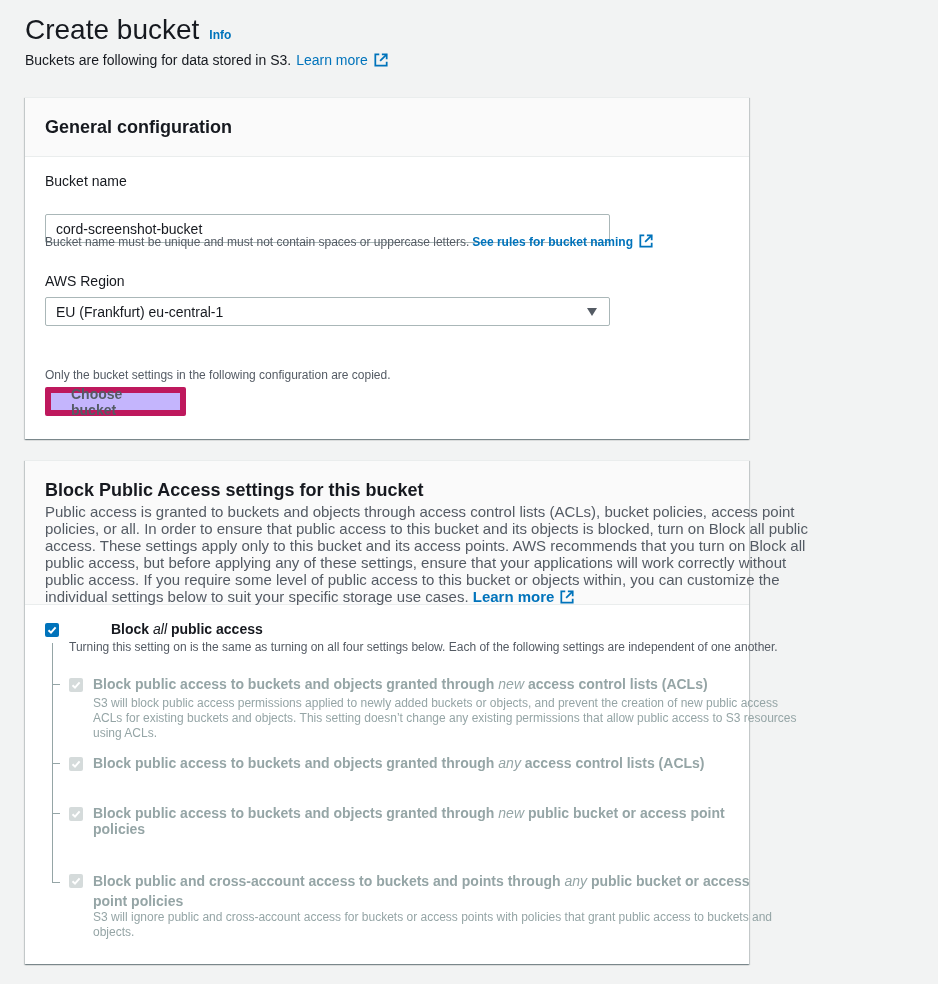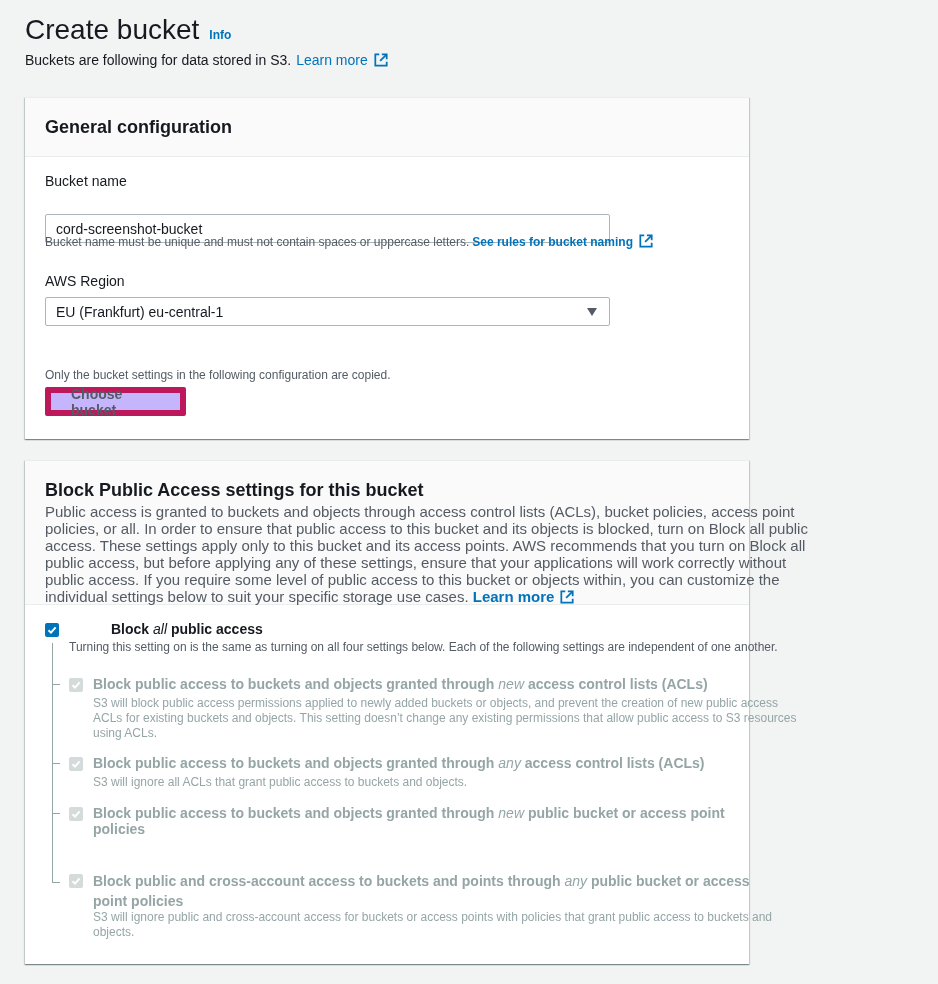--- a/index.html
+++ b/index.html
@@ -124,21 +124,20 @@
   <div class="opt-desc dis" style="left:68px; top:235px; width:712px;">S3 will block public access permissions applied to newly added buckets or objects, and prevent the creation of new public access ACLs for existing buckets and objects. This setting doesn’t change any existing permissions that allow public access to S3 resources using ACLs.</div>
 
   <div class="cb dis" style="left:44px; top:296px;">
     <svg viewBox="0 0 10 10">
         <path d="M1.5 5.2L4 7.6 8.6 2.4" fill="none" stroke="#fff" stroke-width="2"></path>
       </svg>
   </div>
   <div class="opt-title dis" style="left:68px; top:294px;">
     <span>Block public access to buckets and objects granted through </span><i>any</i><span> access control lists (ACLs)</span>
   </div>
-  <div class="opt-desc dis" style="left:68px; top:314px; width:712px;">S3 will ignore all ACLs that grant public access to buckets and objects.</div>
 
   <div class="cb dis" style="left:44px; top:346px;">
     <svg viewBox="0 0 10 10">
         <path d="M1.5 5.2L4 7.6 8.6 2.4" fill="none" stroke="#fff" stroke-width="2"></path>
       </svg>
   </div>
   <div class="opt-title dis" style="left:68px; top:344px;">
     <span>Block public access to buckets and objects granted through </span><i>new</i><span> public bucket or access point policies</span>
   </div>
 

